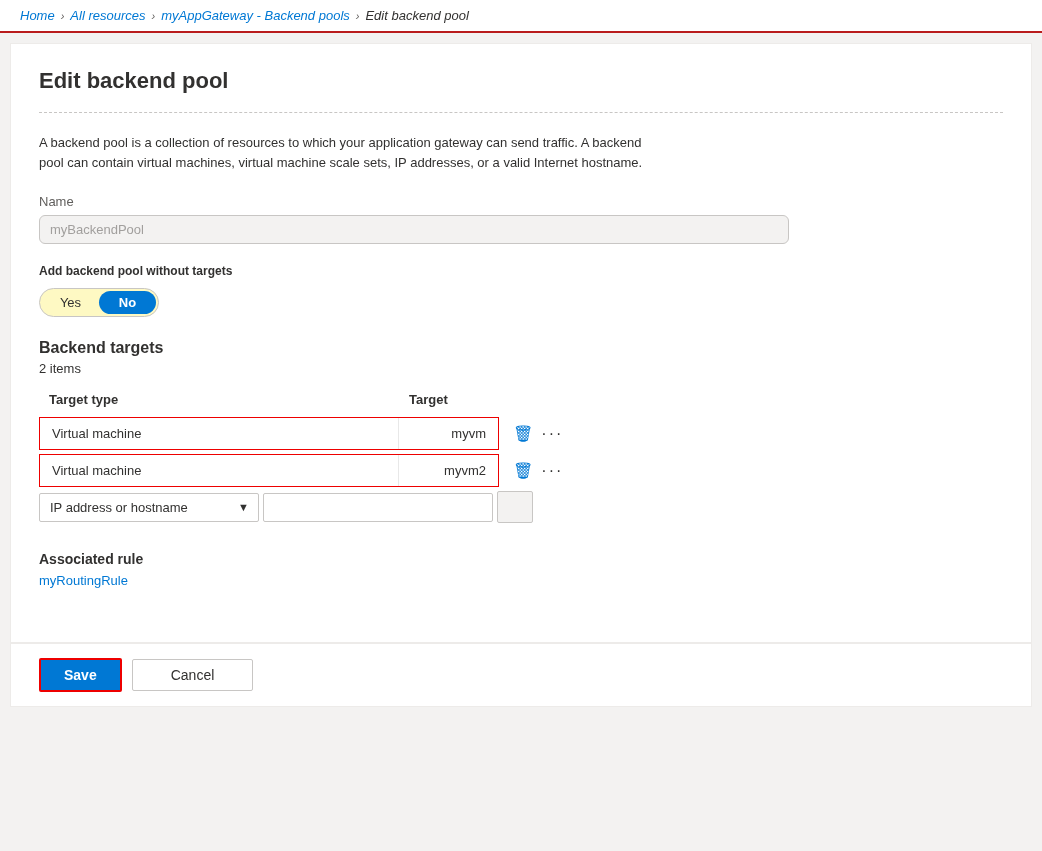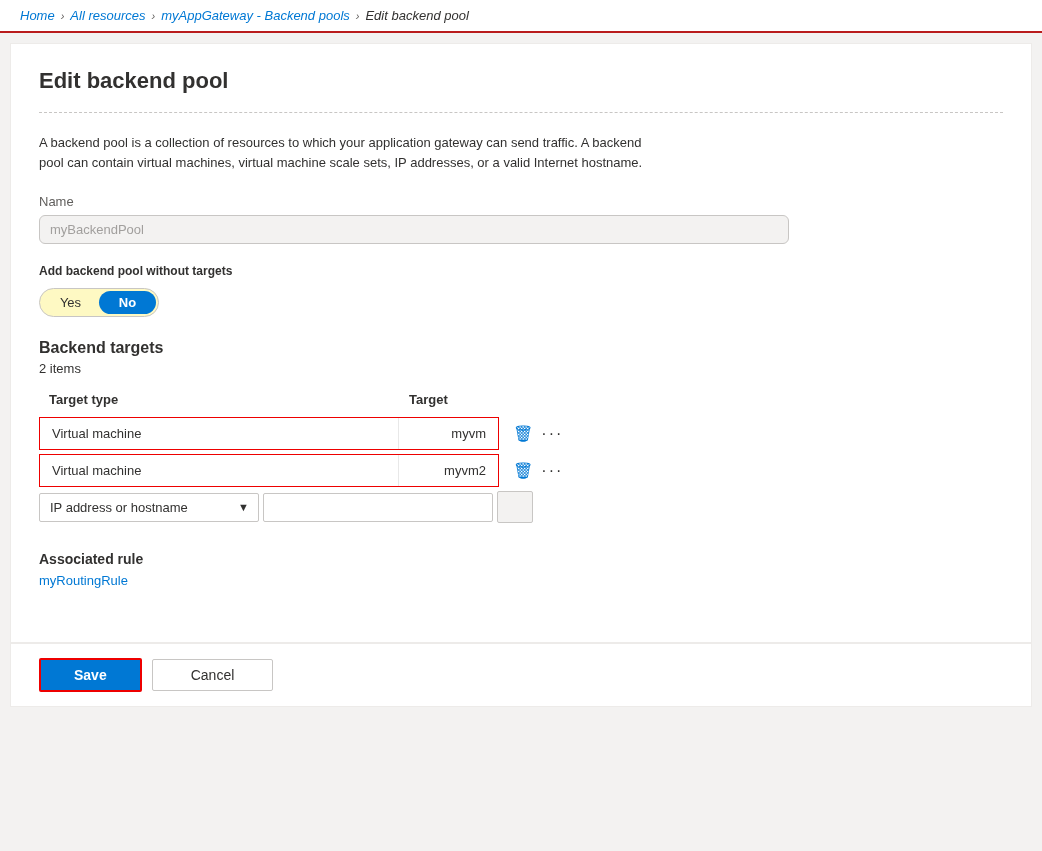--- a/index.html
+++ b/index.html
@@ -252,21 +252,21 @@
       padding: 14px 28px;
       display: flex;
       align-items: center;
       gap: 10px;
     }
     .save-btn {
       background: #0078d4;
       color: #fff;
       border: 2px solid #e00;
       border-radius: 2px;
-      padding: 7px 33px;
+      padding: 7px 23px;
       font-size: 14px;
       font-weight: 600;
       cursor: pointer;
     }
     .cancel-btn {
       background: #fff;
       color: #323130;
       border: 1px solid #c8c6c4;
       border-radius: 2px;
       padding: 7px 38px;

